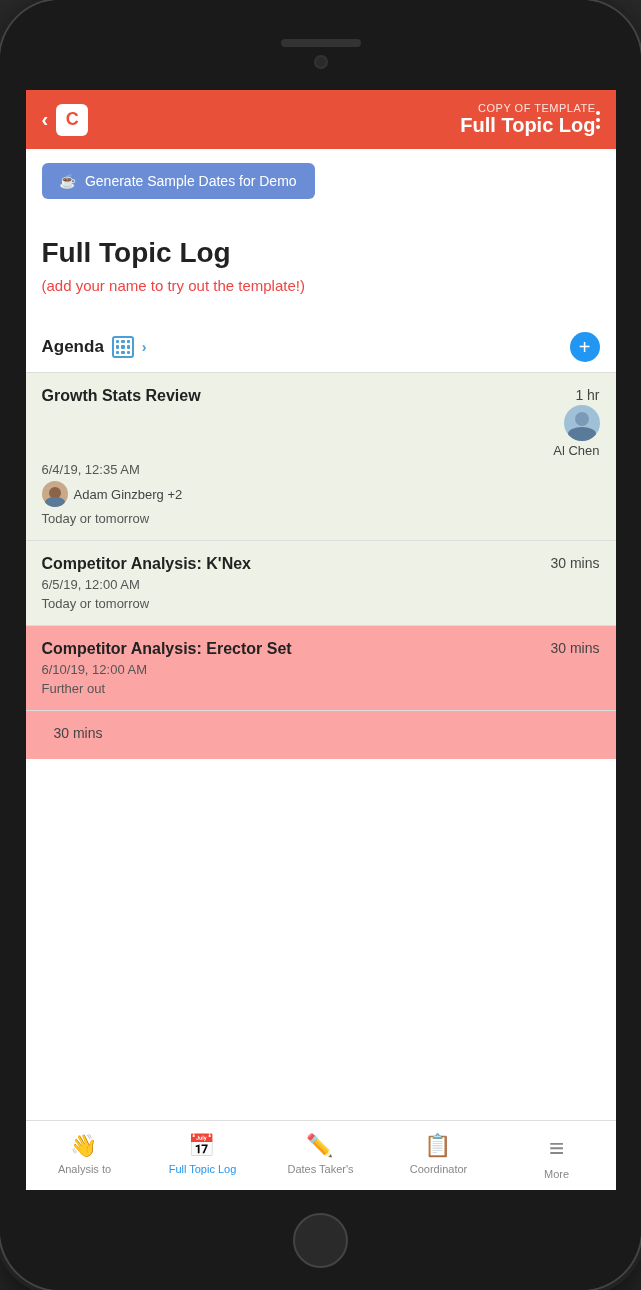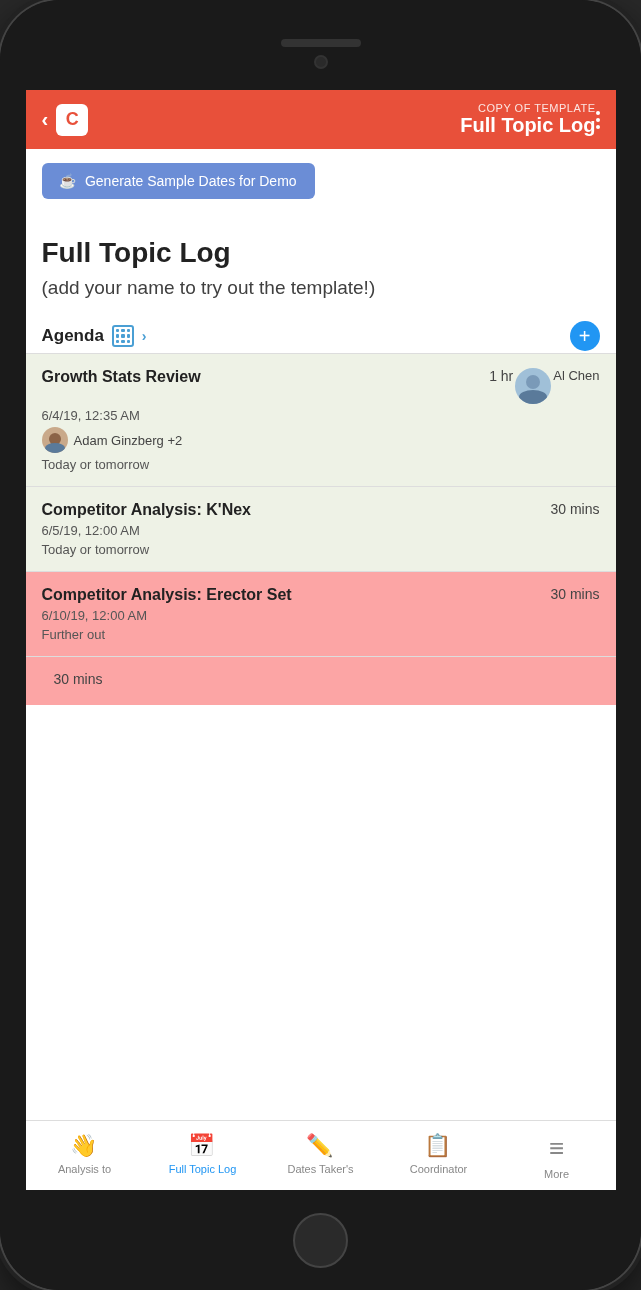--- a/index.html
+++ b/index.html
@@ -186,23 +186,23 @@
     }
 
     .page-main-title {
       font-size: 28px;
       font-weight: 700;
       color: #222;
       margin-bottom: 8px;
     }
 
     .page-subtitle {
-      font-size: 19px;
-      color: #404040;
-      margin-bottom: 14px;
+      font-size: 15px;
+      color: #ef4444;
+      margin-bottom: 30px;
     }
 
     
     .agenda-row {
       padding: 0 16px;
       display: flex;
       align-items: center;
       justify-content: space-between;
       margin-bottom: 0;
     }
@@ -251,21 +251,21 @@
       align-items: center;
       justify-content: center;
       color: white;
       font-size: 20px;
       font-weight: 300;
       cursor: pointer;
     }
 
     
     .topic-list {
-      margin-top: 2px;
+      margin-top: 10px;
     }
 
     .topic-item {
       padding: 14px 16px;
       border-top: 1px solid #ddd;
       background: #fca5a5;
     }
 
     .topic-item.highlighted {
       background: #eef2e6;
@@ -343,21 +343,22 @@
       color: #444;
     }
 
     .topic-timing {
       font-size: 13px;
       color: #555;
     }
 
     .al-chen-area {
       display: flex;
-      align-items: flex-start;
+      flex-direction: column;
+      align-items: flex-end;
       gap: 2px;
     }
 
     .al-avatar {
       width: 36px;
       height: 36px;
       border-radius: 50%;
       background: #a0c0d8;
       overflow: hidden;
       position: relative;

